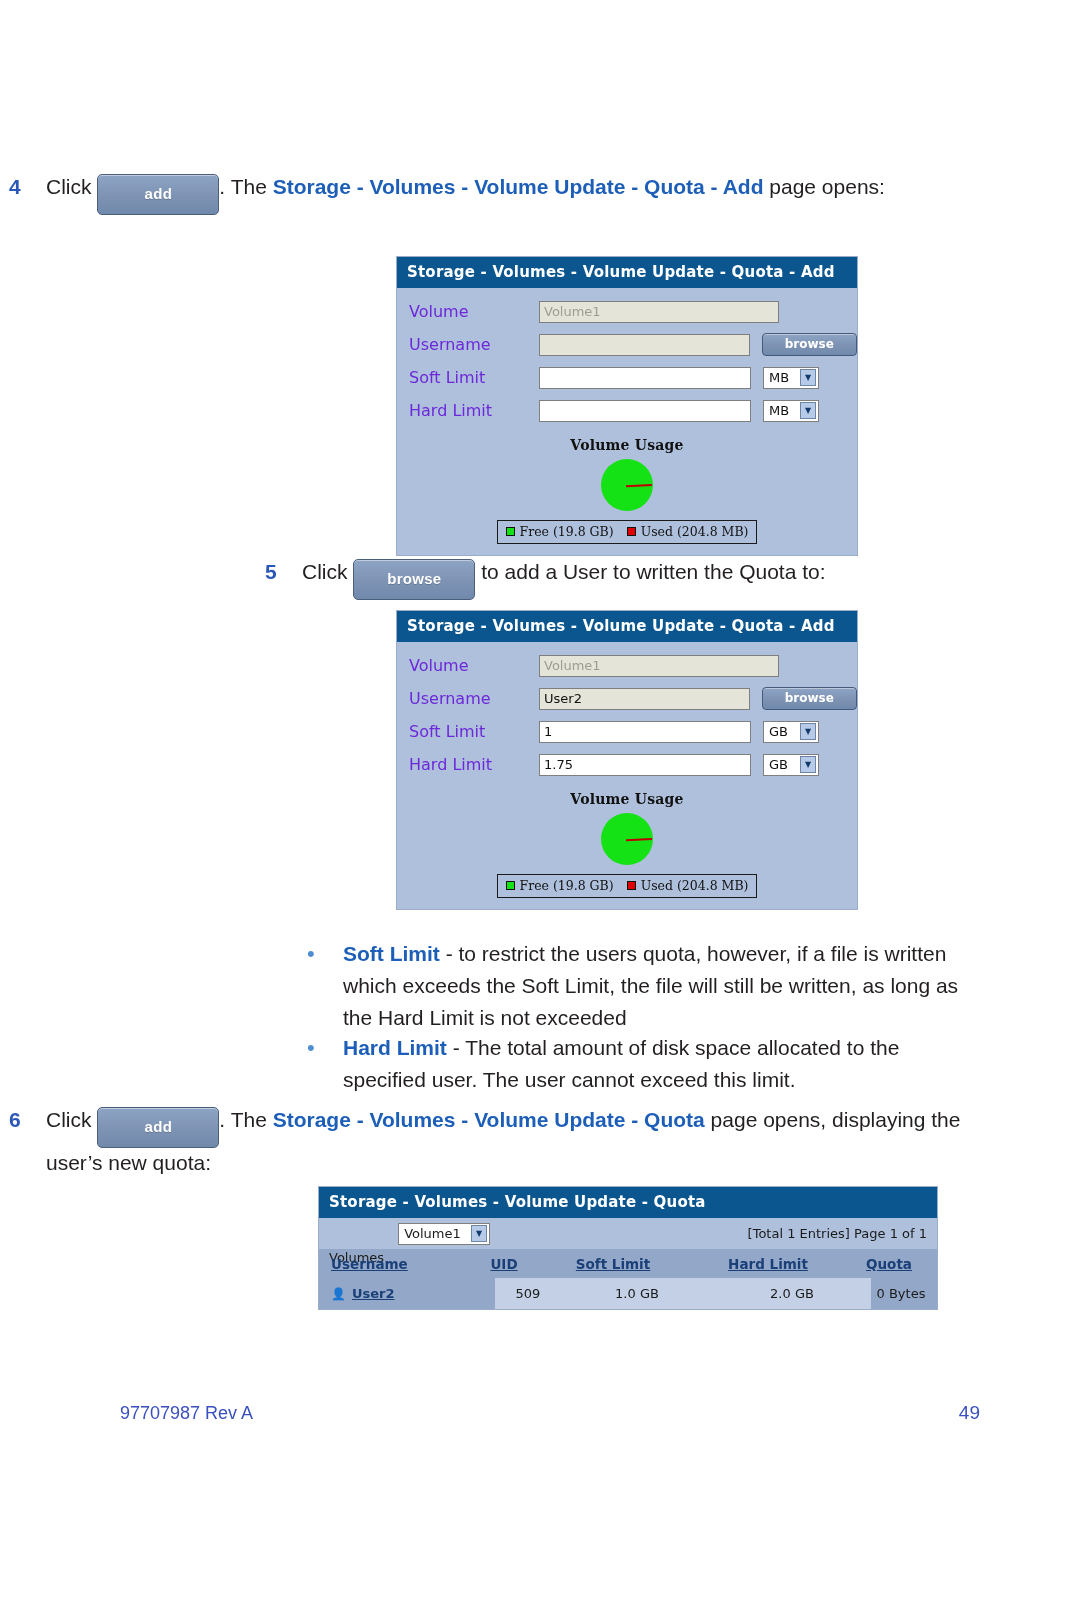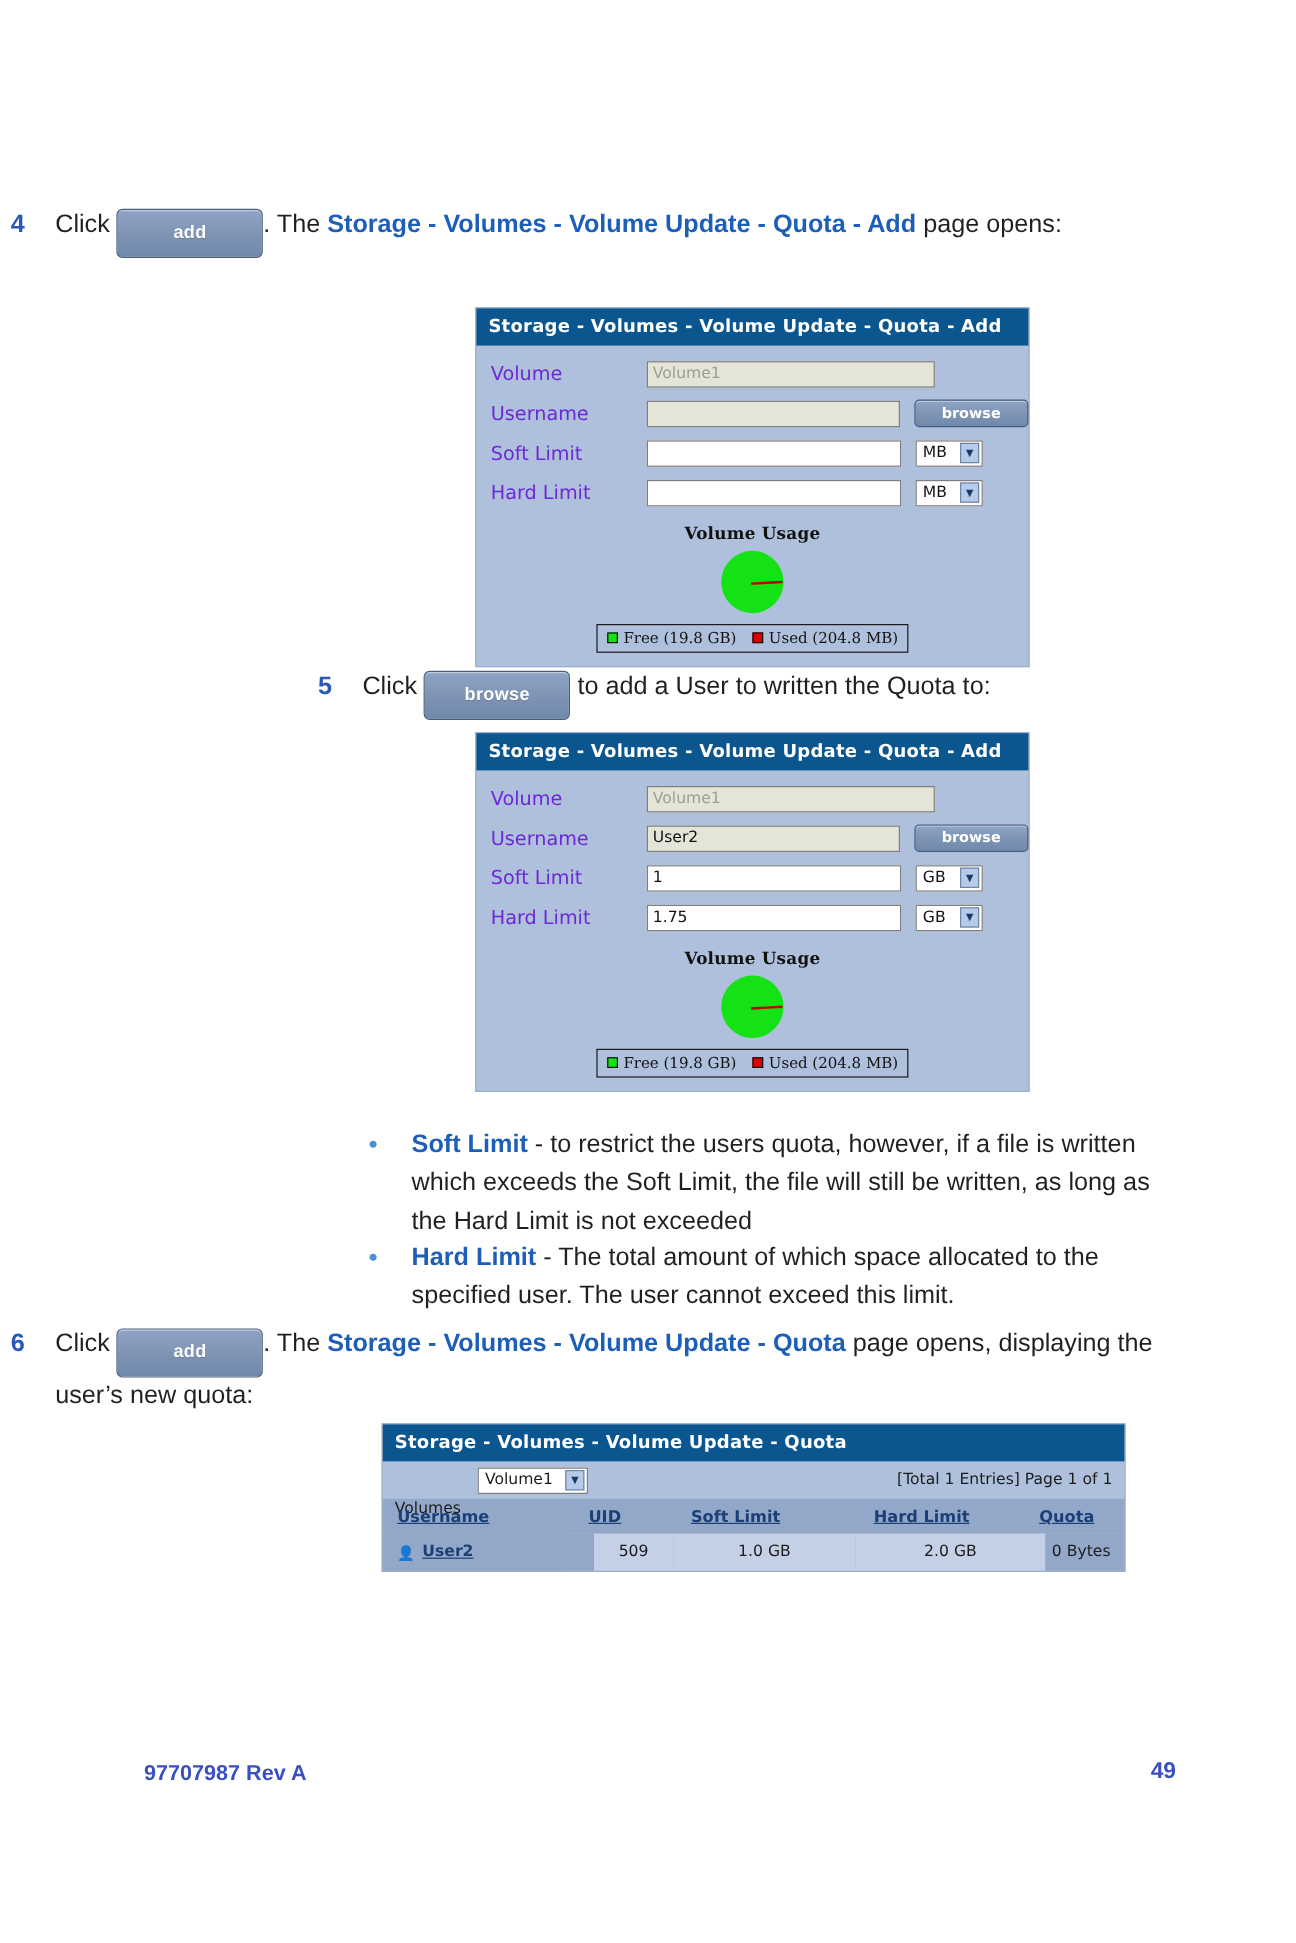--- a/index.html
+++ b/index.html
@@ -255,27 +255,26 @@
   .trow .c-soft { background: #c3d0e6; height: 31px; line-height: 31px; }
   .trow .c-hard { background: #c3d0e6; height: 31px; line-height: 31px; }
   .trow .c-user { background: #93a8c8; height: 31px; }
   .user-link { color: #1b3f77; text-decoration: underline; font-weight: bold; font-size: 13px; }
   .user-ico { font-size: 12px; line-height: 1; }
 
   
   .footer {
     position: absolute;
     left: 0; right: 0;
-    top: 1466px;
+    top: 1402px;
     display: flex;
     align-items: flex-end;
     padding: 0 100px 0 120px;
     color: #3a4fc0;
     font-size: 18px;
-    font-weight: bold;
   }
   .footer .pageno { margin-left: auto; font-size: 19px; }
 </style>
 </head>
 <body>
 
 <div class="page">
 
   <div class="content" style="padding-top:172px;">
 
@@ -398,21 +397,21 @@
     </div>
 
 
     <div class="bullet-row" style="position:absolute; left:305px; top:938px; width:740px; margin-left:0;">
       <div class="bullet-dot">•</div>
       <div class="bullet-text"><span class="blue-bold">Soft Limit</span><span> - to restrict the users quota, however, if a file is written which exceeds the Soft Limit, the file will still be written, as long as the Hard Limit is not exceeded</span></div>
     </div>
 
     <div class="bullet-row" style="position:absolute; left:305px; top:1032px; width:725px; margin-left:0;">
       <div class="bullet-dot">•</div>
-      <div class="bullet-text"><span class="blue-bold">Hard Limit</span><span> - The total amount of which space allocated to the specified user. The user cannot exceed this limit.</span></div>
+      <div class="bullet-text"><span class="blue-bold">Hard Limit</span><span> - The total amount of disk space allocated to the specified user. The user cannot exceed this limit.</span></div>
     </div>
 
     <div class="step" style="position:absolute; left:0; top:1105px; width:1080px;">
       <div class="step-num">6</div>
       <div class="step-body"><span>Click</span>&nbsp;<span class="inline-btn">add</span><span>. The </span><span class="blue-bold">Storage - Volumes - Volume Update - Quota</span><span> page opens, displaying the user’s new quota:</span></div>
     </div>
 
     <div class="shot" style="position:absolute; left:318px; top:1186px; width:620px;">
       <div class="shot-title">Storage - Volumes - Volume Update - Quota</div>
 

